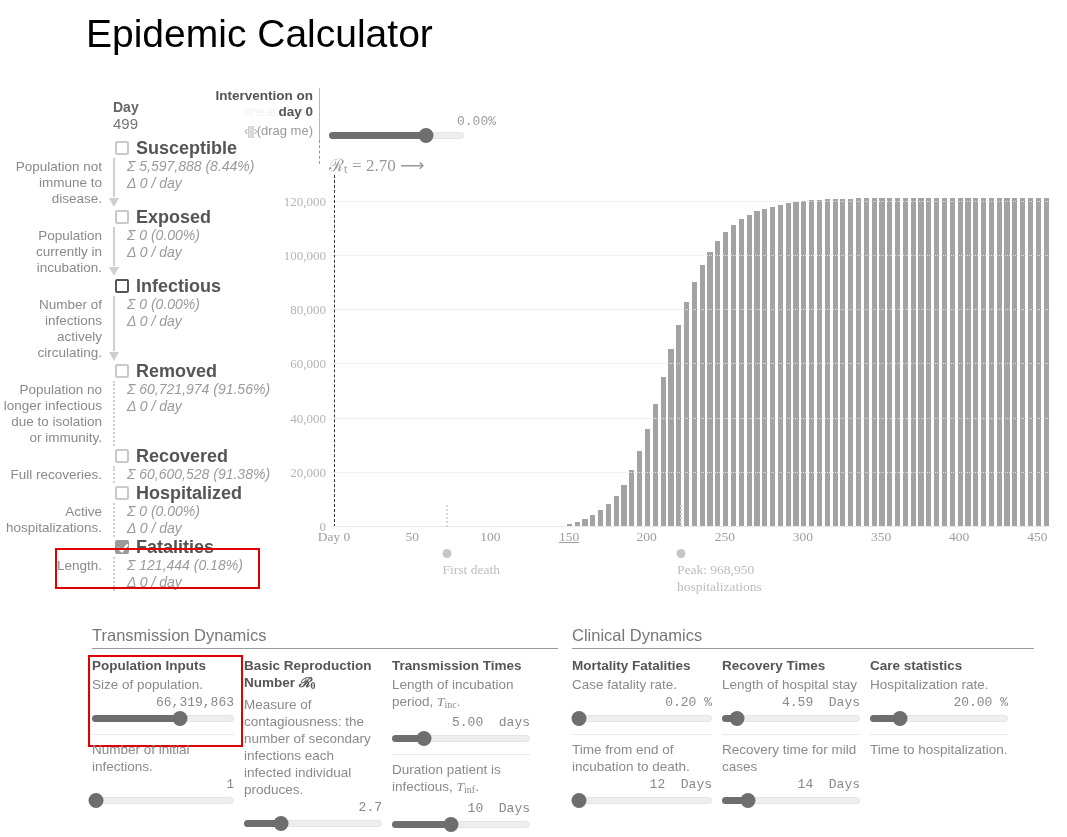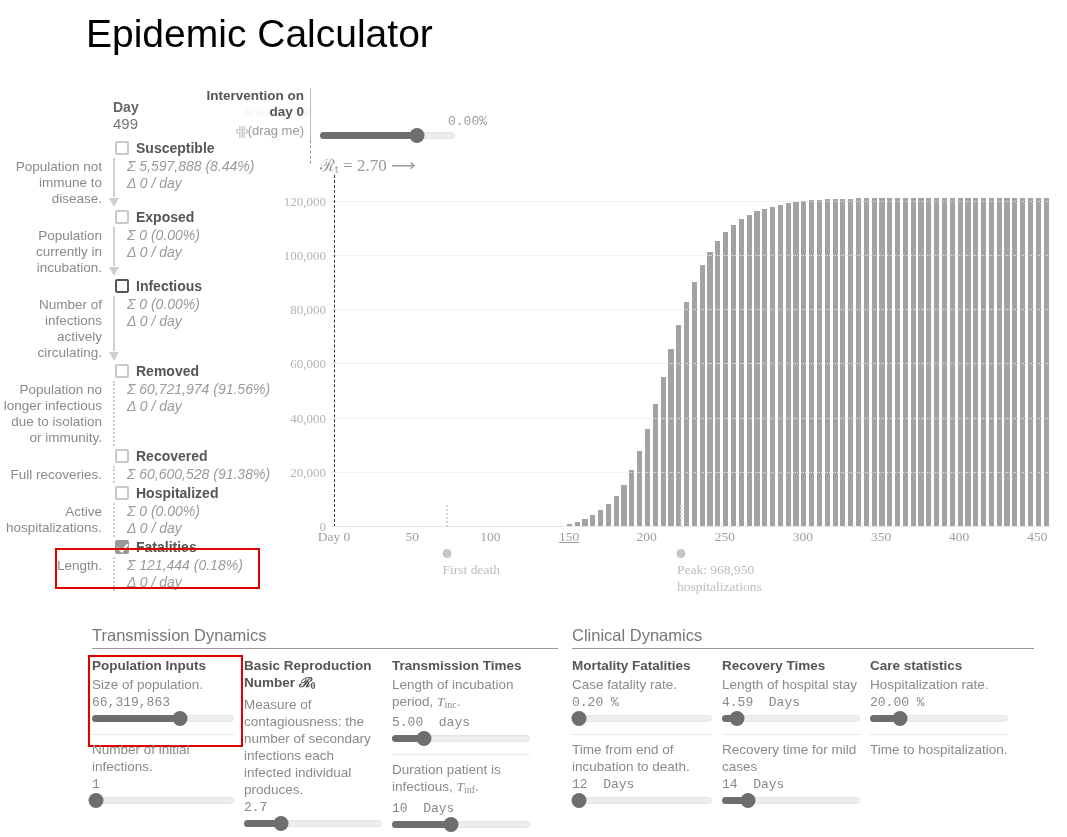--- a/index.html
+++ b/index.html
@@ -39,21 +39,21 @@
     background: #9a9a9a; border-color: #9a9a9a;
     position: relative;
   }
   .cbox.checked::after {
     content: "";
     position: absolute; left: 3px; top: 0px;
     width: 4px; height: 8px;
     border: solid #fff; border-width: 0 2px 2px 0;
     transform: rotate(40deg);
   }
-  .cb-label { font-size: 14px; font-weight: bold; color: #555; white-space: nowrap;}
+  .cb-label { font-size: 18px; font-weight: bold; color: #555; white-space: nowrap;}
 
   .detail { position: relative; display: flex; }
   .detail-desc {
     width: 108px; text-align: right; font-size: 13.5px; color: #8a8a8a;
     line-height: 16px; padding-right: 6px; padding-top: 1px;
   }
   .detail-arrow {
     width: 12px; position: relative; flex: 0 0 auto;
   }
   .arrow-line {
@@ -72,21 +72,21 @@
 
   
   .redbox {
     position: absolute; border: 2px solid #e00000;
     pointer-events: none;
   }
   #redbox-deaths { left: 55px; top: 548px; width: 205px; height: 41px; }
   #redbox-popinputs { left: 88px; top: 655px; width: 155px; height: 92px; }
 
   
-  .iv-wrap { position: absolute; left: 190px; top: 88px; width: 290px; height: 80px; }
+  .iv-wrap { position: absolute; left: 199px; top: 88px; width: 290px; height: 80px; }
   .iv-left {
     position: absolute; left: 0; top: 0; width: 114px; text-align: right;
   }
   .iv-title { font-size: 13.5px; font-weight: bold; color: #555; line-height: 16px; }
   .iv-drag { font-size: 13px; color: #9a9a9a; margin-top: 3px; }
   .drag-glyph { color: #b5b5b5; letter-spacing: -1px; font-size: 12px;}
   .iv-divider {
     position: absolute; left: 120px; top: 0px; width: 0; height: 52px;
     border-left: 1.5px solid #b9b9b9;
   }
@@ -172,21 +172,21 @@
   .section-title {
     font-size: 16.5px; color: #777; font-weight: 400; padding-bottom: 3px;
   }
   .section-rule { border-top: 1.5px solid #9a9a9a; }
   .cols { display: flex; padding-top: 8px; }
   .col { padding-right: 10px; }
   .col-head { font-size: 13.5px; font-weight: bold; color: #555; line-height: 17px; margin-bottom: 2px;}
   .col-desc { font-size: 13.5px; color: #8a8a8a; line-height: 17px; }
   .ctl { margin-top: 2px; }
   .ctl .val {
-    font-size: 13px; color: #888;
+    text-align: right; font-size: 13px; color: #888;
     font-family: "Liberation Mono", monospace; line-height: 16px;
     white-space: pre;
   }
   .ctl-rule { border-top: 1px solid #eaeaea; margin: 9px 0 6px 0; }
   .serif { font-family: "Liberation Serif", serif; font-style: italic; }
   .sub { font-size: 0.74em; font-style: normal; vertical-align: -0.25em; font-family: "Liberation Serif", serif;}
 </style>
 </head>
 <body>
 

